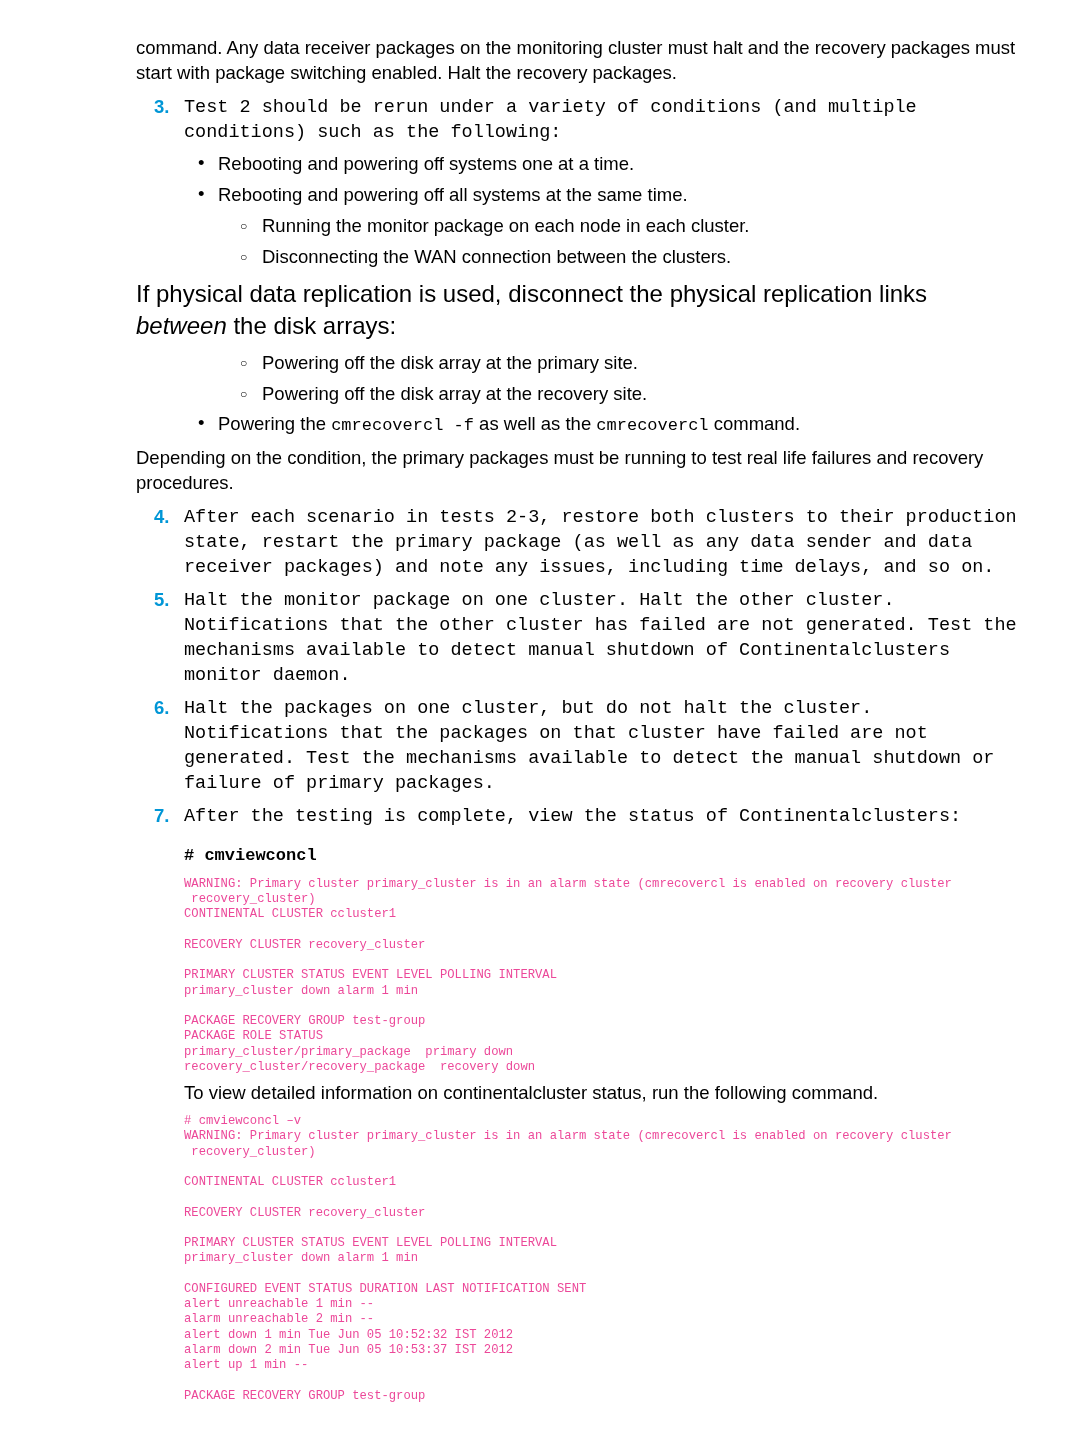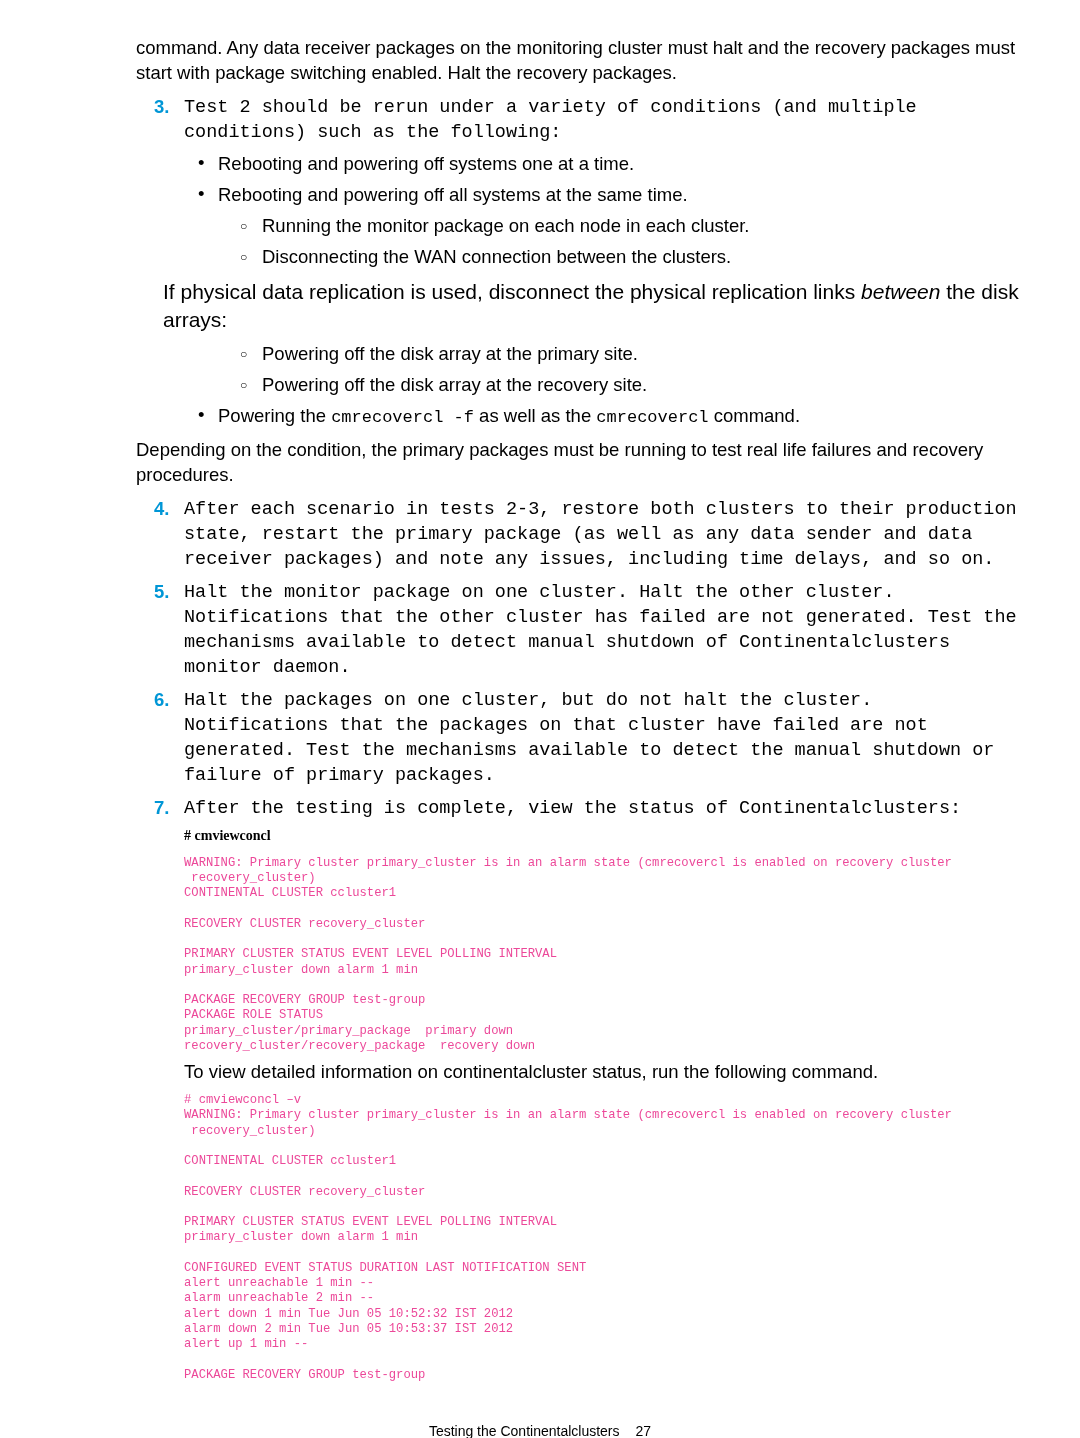--- a/index.html
+++ b/index.html
@@ -75,38 +75,38 @@
   }
   .sub-bullet-text {
     flex: 1;
     font-size: 18.5px;
     line-height: 1.35;
     font-weight: 300;
   }
   .level1 { margin-left: 128px; }
   .level2 { margin-left: 162px; }
   .para-in-bullet {
-    margin-left: 107px;
-    font-size: 21px;
+    margin-left: 80px;
+    font-size: 24px;
     line-height: 1.35;
     margin-top: 8px;
     margin-bottom: 8px;
     font-weight: 300;
   }
   .mono-inline {
     font-family: "Courier New", monospace;
     font-size: 17px;
   }
   .italic { font-style: italic; }
   .cmd-bold {
-    font-family: Liberation Serif, serif;
+    font-family: Liberation Mono, monospace;
     font-weight: bold;
-    font-size: 14px;
+    font-size: 17px;
     margin-left: 128px;
-    margin-top: 6px;
+    margin-top: 16px;
     margin-bottom: 12px;
   }
   .code-block {
     font-family: "Courier New", monospace;
     font-size: 12.2px;
     line-height: 1.25;
     white-space: pre;
     margin-left: 128px;
     color: #ec4899;
     margin-bottom: 6px;

